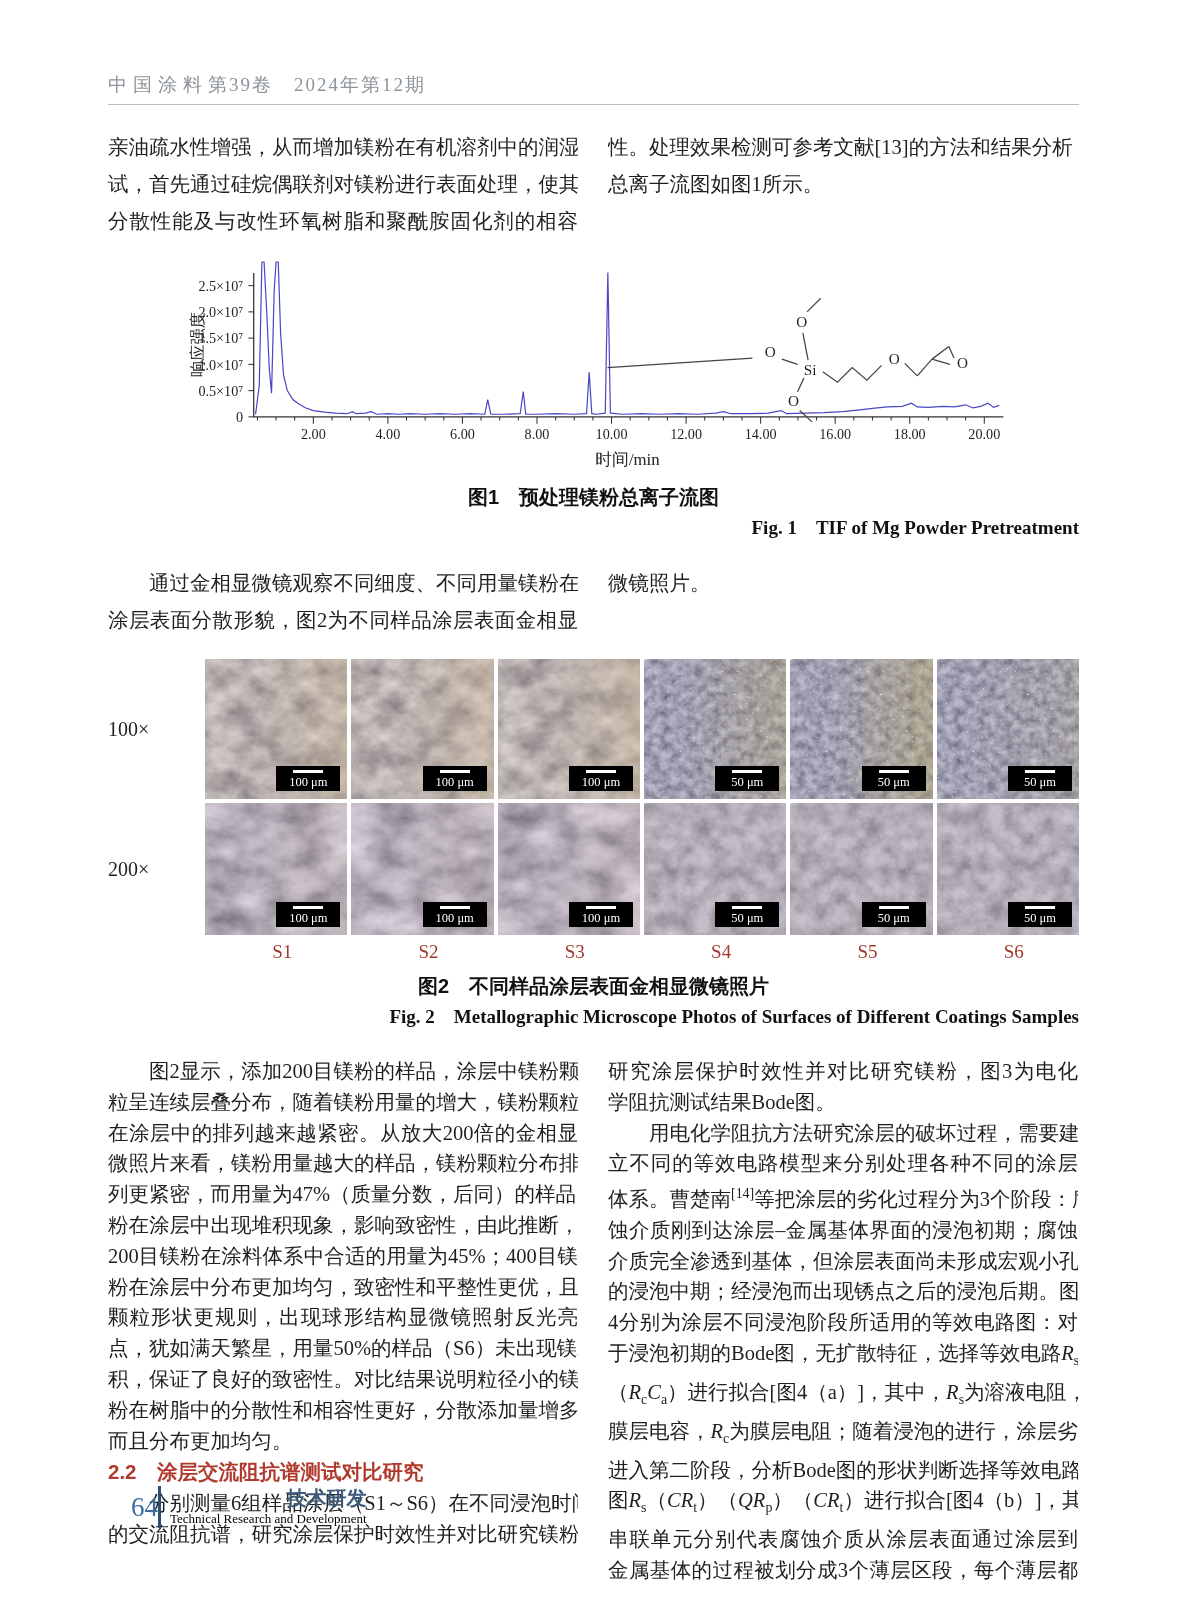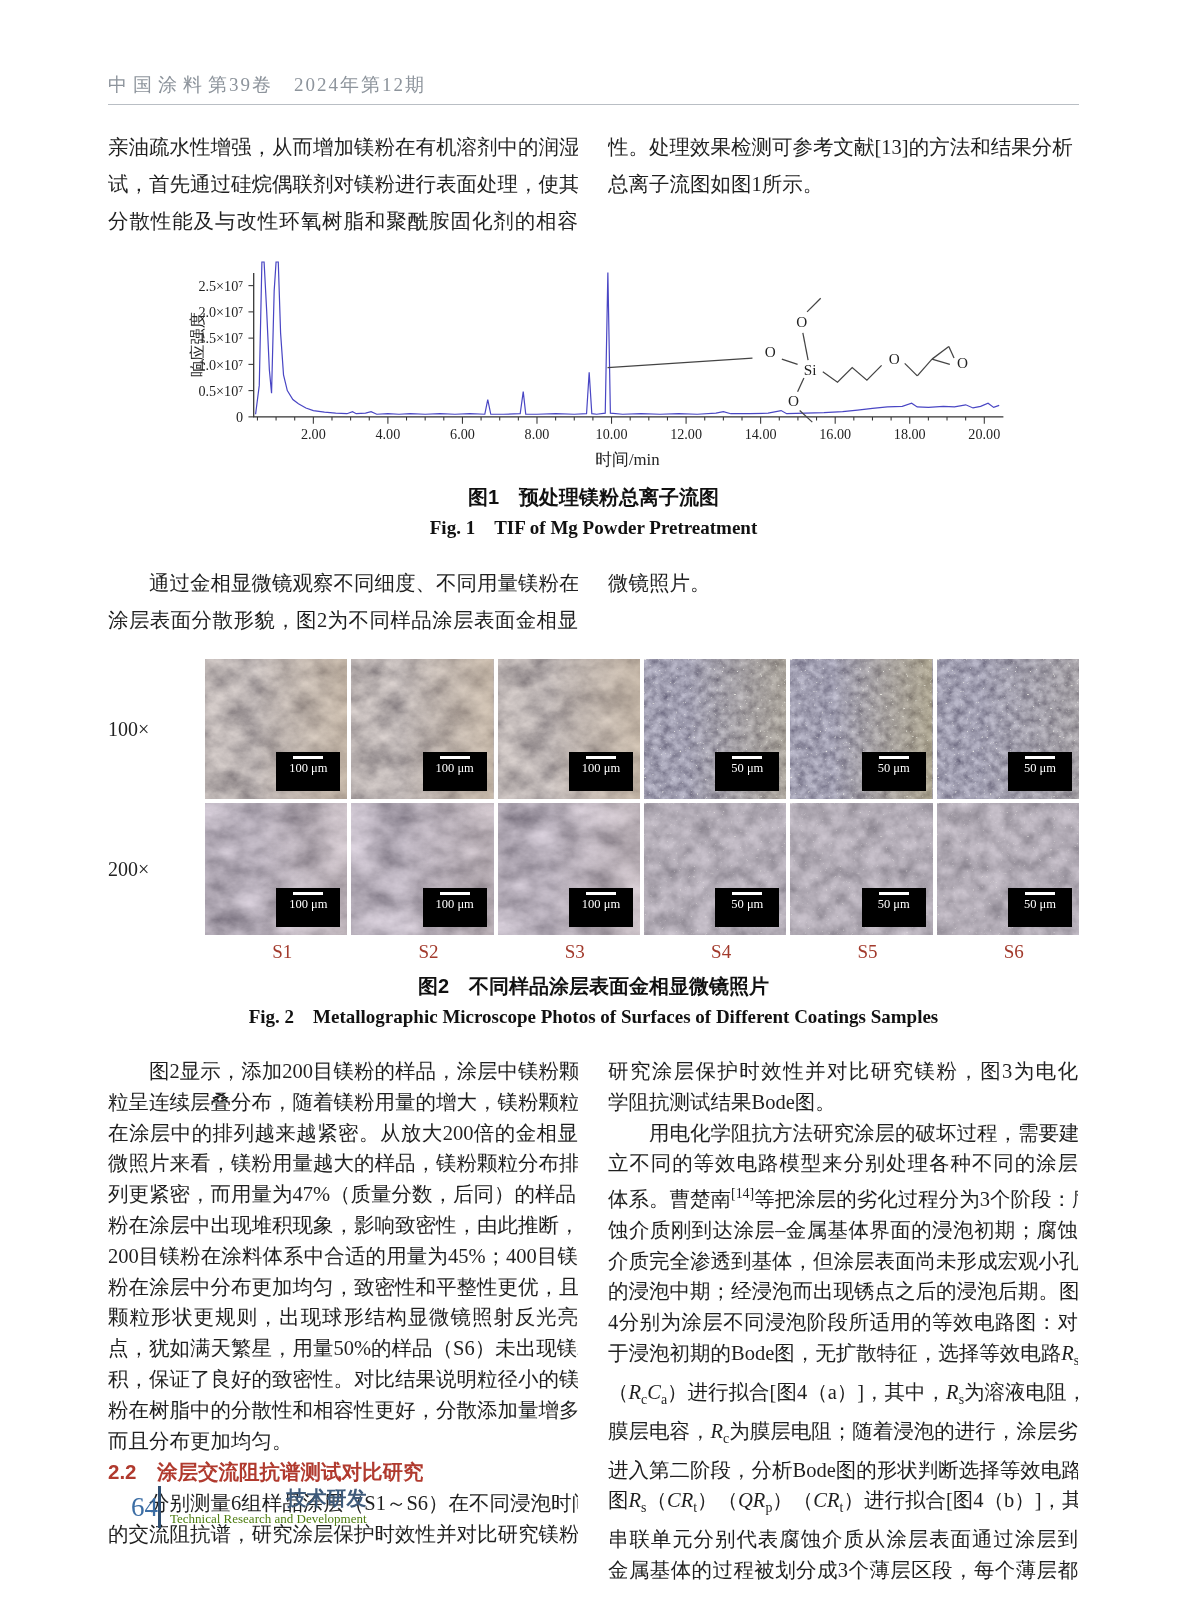--- a/index.html
+++ b/index.html
@@ -17,50 +17,50 @@
   .col{width:470px;}
   .tline{font-size:20.5px;line-height:37px;white-space:nowrap;overflow:hidden;text-align:justify;}
   .jl{text-align-last:justify;}
   .body-txt .tline{line-height:30.8px;font-size:20.5px;}
   .intro{margin-top:24px;}
   
   .fig1wrap{margin-top:14px;margin-left:68px;}
   #chrom-svg text{font-family:"Liberation Serif","DejaVu Serif",serif;fill:#222;}
   .cap-cn{font-family:"Liberation Sans","DejaVu Sans",sans-serif;font-weight:bold;
           font-size:20px;text-align:center;color:#111;}
-  .cap-en{font-weight:bold;font-size:19px;text-align:center;color:#111;margin-top:4px;}
+  .cap-en{font-weight:bold;font-size:19px;text-align:right;color:#111;margin-top:4px;}
   .para2{margin-top:24px;}
   
   .fig2{margin-top:20px;}
   .frow{display:flex;gap:4px;margin-bottom:4px;justify-content:center;}
   .maglab{width:93px;flex:0 0 93px;display:flex;align-items:center;font-size:20px;color:#222;}
   .mcell{flex:1 1 0;position:relative;overflow:hidden;background:#39343f;}
   .r0 .mcell{height:140px;} .r1 .mcell{height:132px;}
   .mcell svg{position:absolute;inset:0;width:100%;height:100%;display:block;}
   .scalebox{position:absolute;right:7px;bottom:8px;width:64px;background:#000;
-            padding:4px 0 16px 0;text-align:center;}
+            padding:4px 0 2px 0;text-align:center;}
   .sbar{width:30px;height:3px;background:#fff;margin:0 auto 2px auto;}
   .stext{color:#fff;font-size:12.5px;line-height:14px;}
   .slabels{display:flex;gap:16px;margin-top:6px;align-items:center;}
   .slabels .sp{width:93px;flex:0 0 93px;}
   .slabels .sl{flex:1 1 0;text-align:center;font-size:19px;color:#a23a2c;}
   .fig2caps{margin-top:10px;}
   
   .body-txt{margin-top:26px;}
   .sect-head{font-family:"Liberation Sans","DejaVu Sans",sans-serif;font-weight:bold;
              color:#b03a2e;font-size:20.5px;line-height:32px;white-space:nowrap;}
   sub,sup{font-size:0.68em;}
   
   .footer{position:absolute;left:131px;top:1486px;display:flex;align-items:stretch;}
   .pgnum{font-size:27px;color:#3c6ea5;align-self:center;}
   .fbar{width:3px;background:#2f4f72;}
   .fsec{margin-left:9px;text-align:right;}
   .fsec .cn{font-family:"Liberation Sans","DejaVu Sans",sans-serif;font-weight:bold;
             font-size:20px;color:#3e5a7a;line-height:24px;}
-  .fsec .en{font-size:13px;color:#4d7c0f;line-height:18px;}
+  .fsec .en{font-size:13px;color:#000000;line-height:18px;}
   .hidden-defs{position:absolute;width:0;height:0;overflow:hidden;}
 </style>
 </head>
 <body>
 
 <svg class="hidden-defs" aria-hidden="true">
   <defs>
     <filter id="tA" x="0" y="0" width="100%" height="100%">
       <feTurbulence type="fractalNoise" baseFrequency="0.035 0.045" numOctaves="5" seed="7"></feTurbulence>
       <feColorMatrix type="matrix" values="0.75 0 0 0 0.10  0.70 0 0 0 0.08  0.65 0 0 0 0.10  0 0 0 0 1"></feColorMatrix>

